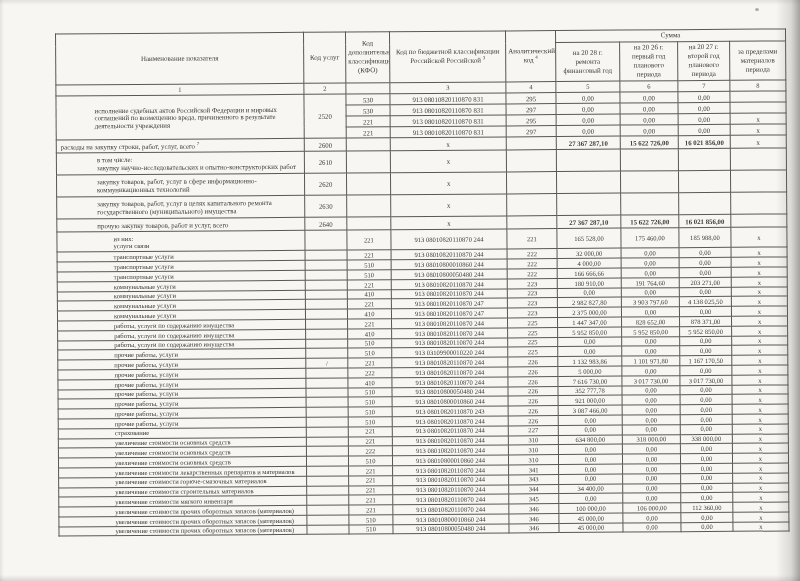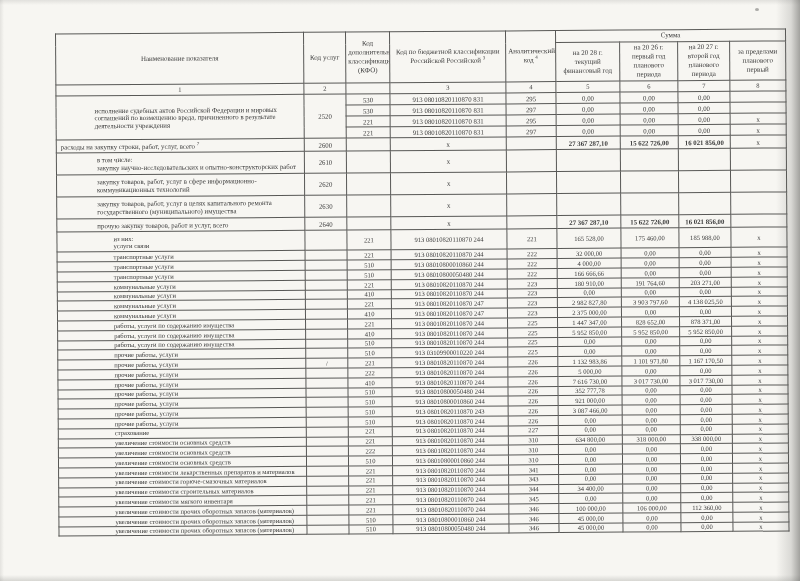--- a/index.html
+++ b/index.html
@@ -78,31 +78,31 @@
           <th rowspan="2">Наименование показателя</th>
           <th rowspan="2">Код услуг</th>
           <th rowspan="2">Код дополнительной классификации (КФО)</th>
           <th rowspan="2"><span>Код по бюджетной классификации Российской Российской</span> <sup>3</sup></th>
           <th rowspan="2"><span>Аналитический код</span> <sup>4</sup></th>
           <th colspan="4" class="sum-h">Сумма</th>
         </tr>
         <tr>
           <th>
             <span class="yline">на 20 28  г.</span>
-            <span class="yline">текущий финансовый год</span>
+            <span class="yline">ремонта финансовый год</span>
           </th>
           <th>
             <span class="yline">на 20 26  г.</span>
             <span class="yline">первый год планового периода</span>
           </th>
           <th>
             <span class="yline">на 20 27  г.</span>
             <span class="yline">второй год планового периода</span>
           </th>
-          <th>за пределами планового первый</th>
+          <th>за пределами материалов периода</th>
         </tr>
         <tr class="nums">
           <td>1</td>
             <td>2</td>
             <td></td>
           <td>3</td>
             <td>4</td>
             <td>5</td>
           <td>6</td>
             <td>7</td>

